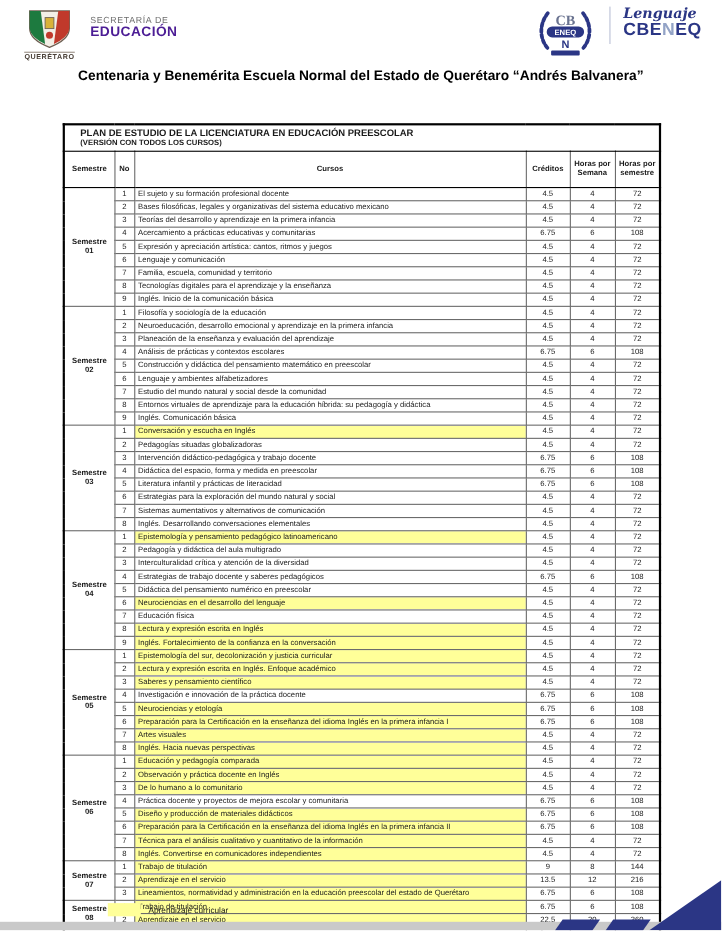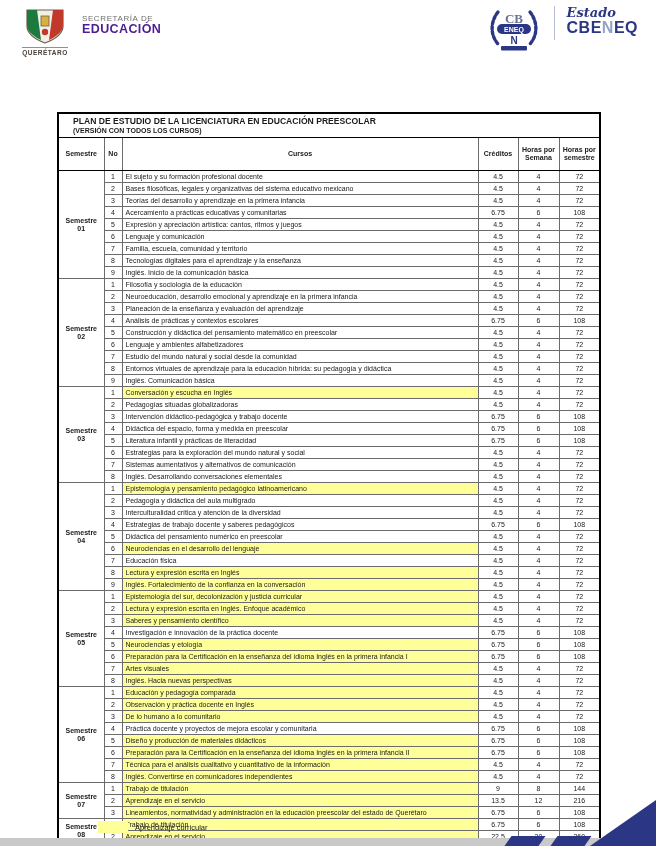--- a/index.html
+++ b/index.html
@@ -91,25 +91,26 @@
       <path d="M12,6 C4,16 4,30 13,39" stroke="#2b3685" stroke-width="3.4" fill="none" stroke-dasharray="3 2.2" stroke-linecap="round"></path>
       <path d="M44,6 C52,16 52,30 43,39" stroke="#2b3685" stroke-width="3.4" fill="none" stroke-dasharray="3 2.2" stroke-linecap="round"></path>
       <text x="28" y="17" text-anchor="middle" font-family="Liberation Serif,serif" font-size="13" font-weight="bold" fill="#6a7390">CB</text>
       <rect x="11" y="18" width="34" height="10" rx="5" fill="#2b3685"></rect>
       <text x="28" y="25.6" text-anchor="middle" font-family="Liberation Sans,sans-serif" font-size="7" font-weight="bold" fill="#ffffff">ENEQ</text>
       <text x="28" y="38" text-anchor="middle" font-family="Liberation Sans,sans-serif" font-size="10" font-weight="bold" fill="#2b3685">N</text>
       <rect x="15" y="40" width="26" height="4.5" rx="1" fill="#2b3685"></rect>
     </svg>
     <div class="hdr-divider"></div>
     <div class="wordmark">
-      <div class="wm-script">Estado</div>
+      <div class="wm-script">Lenguaje</div>
       <div class="wm-caps"><span>CBE</span><span class="n-light">N</span><span>EQ</span></div>
     </div>
   </div>
 
+  <div class="page-title">Centenaria y Benemérita Escuela Normal del Estado de Querétaro “Andrés Balvanera”</div>
 
   <div class="plan-wrap">
     <table class="plan">
       <colgroup>
         <col style="width:46px">
           <col style="width:18px">
           <col style="width:356px">
         <col style="width:40px">
           <col style="width:41px">
           <col style="width:41px">

